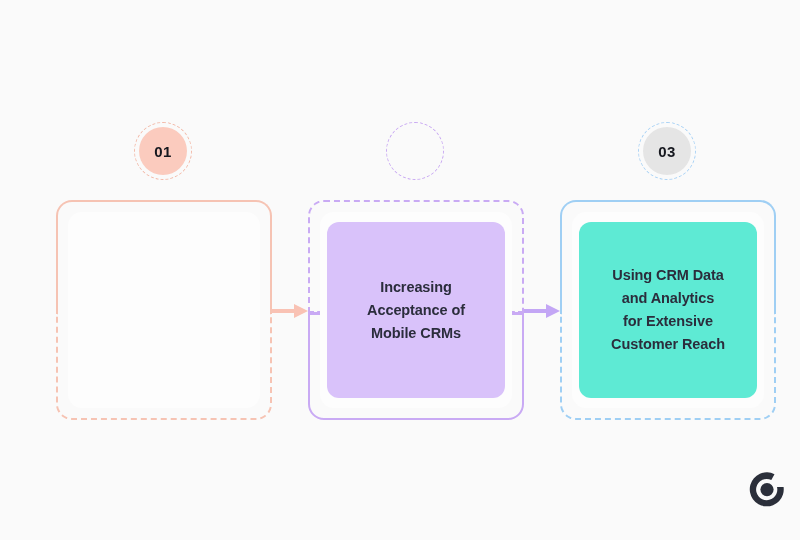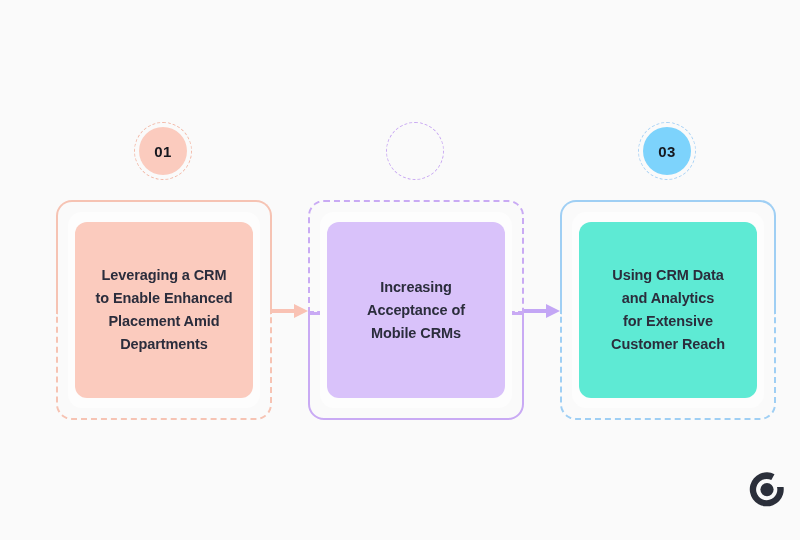--- a/index.html
+++ b/index.html
@@ -63,21 +63,21 @@
     background: #FBCBBE;
     display: flex;
     align-items: center;
     justify-content: center;
     font-size: 15px;
     font-weight: 700;
     color: #16181F;
     letter-spacing: 0.4px;
   }
   .badge-core.purple { background: #D9C2FA; }
-  .badge-core.blue   { background: #7dd3fc; }
+  .badge-core.blue   { background: #e5e5e5; }
 
   
   .card {
     position: absolute;
     left: 0;
     top: 200px;
     width: 216px;
     height: 220px;
   }
 
@@ -183,26 +183,20 @@
 
     <div class="badge-wrap">
       <div class="badge-ring"></div>
       <div class="badge-core">01</div>
     </div>
 
     <div class="card">
       <div class="frame-top"></div>
       <div class="frame-bottom"></div>
       <div class="inner-gap"></div>
-      <div class="panel">
-        <div class="panel-text">Leveraging a CRM
-to Enable Enhanced
-Placement Amid
-Departments</div>
-      </div>
     </div>
   </div>
 
   <div class="column col-2">
 
     <div class="badge-wrap">
       <div class="badge-ring purple"></div>
     </div>
 
     <div class="card purple inverted">

